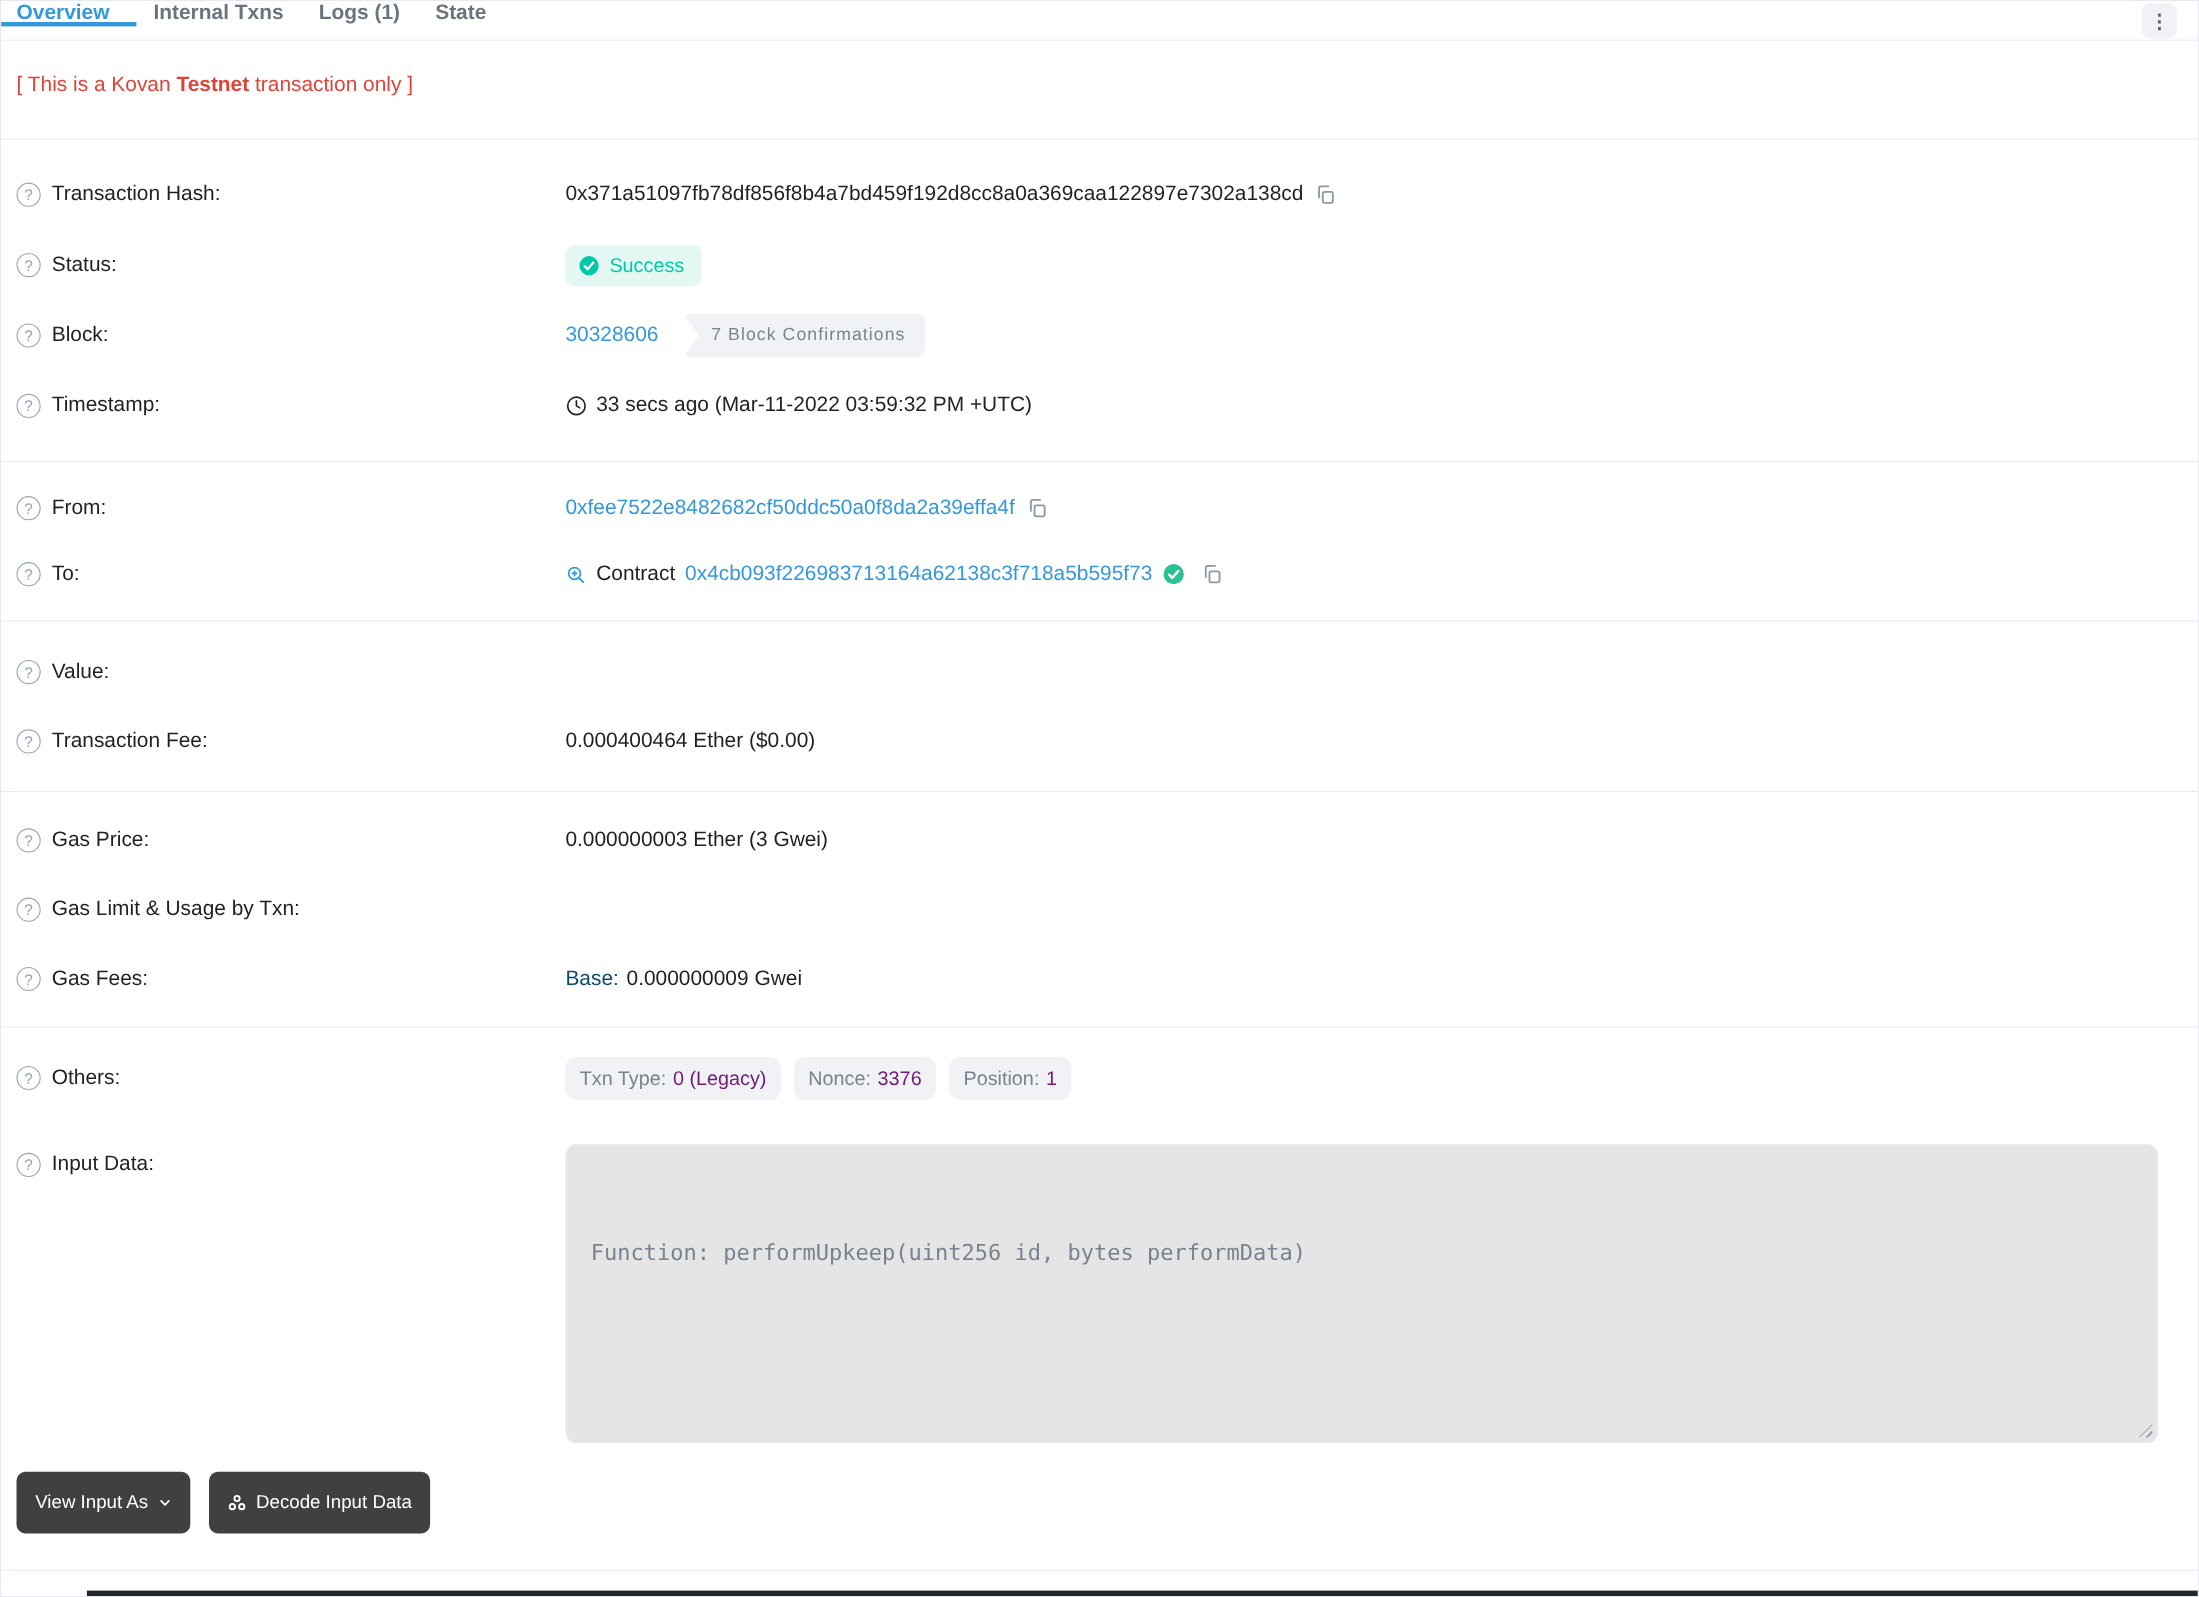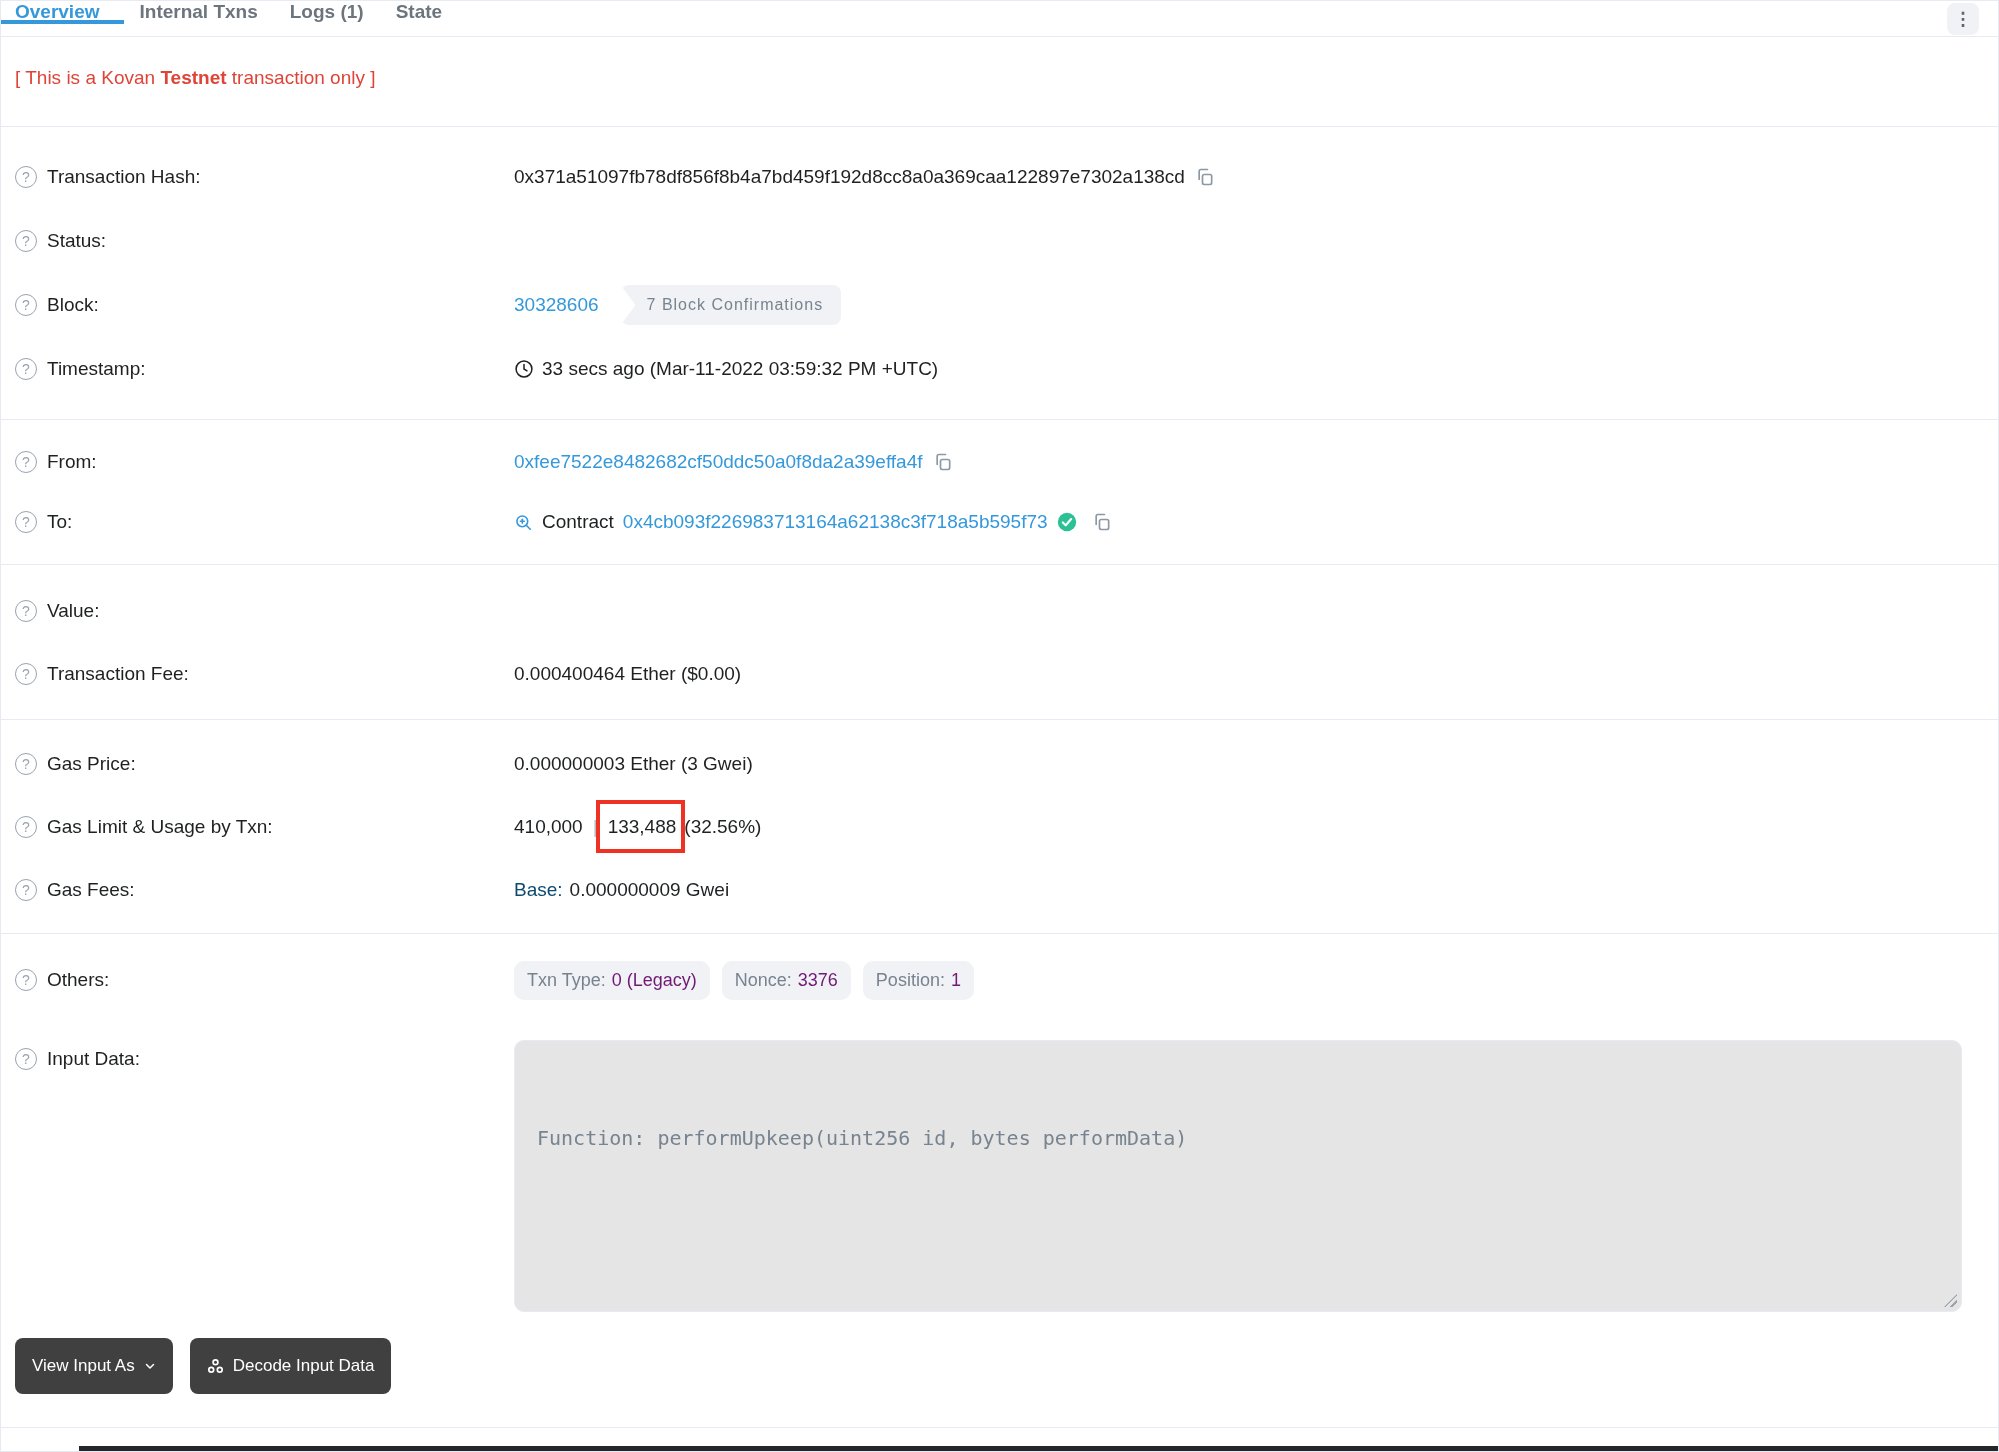--- a/index.html
+++ b/index.html
@@ -119,20 +119,29 @@
             </svg>
         </span>
       </div>
     </div>
 
     <div class="row">
       <div class="label">
         <span class="qicon">?</span>
         <span>Status:</span>
       </div>
+      <div class="value">
+        <span class="badge-success">
+          <svg width="19" height="19" viewBox="0 0 24 24">
+              <circle cx="12" cy="12" r="11" fill="#00c9a7"></circle>
+              <polyline points="7,12.5 10.5,16 17,8.5" fill="none" stroke="#fff" stroke-width="2.6" stroke-linecap="round" stroke-linejoin="round"></polyline>
+            </svg>
+          <span>Success</span>
+        </span>
+      </div>
     </div>
 
     <div class="row">
       <div class="label">
         <span class="qicon">?</span>
         <span>Block:</span>
       </div>
       <div class="value">
         <a class="link">30328606</a>
         <span class="badge-confirm">7 Block Confirmations</span>
@@ -227,29 +236,20 @@
       <div class="value">
         <span>0.000000003 Ether (3 Gwei)</span>
       </div>
     </div>
 
     <div class="row rowD">
       <div class="label">
         <span class="qicon">?</span>
         <span>Gas Limit &amp; Usage by Txn:</span>
       </div>
-      <div class="value" style="gap:0;">
-        <span>410,000</span>
-        <span class="gas-sep">|</span>
-        <span class="gas-used">
-          <span>133,488</span>
-          <span class="red-box"></span>
-        </span>
-        <span style="margin-left:8px;">(32.56%)</span>
-      </div>
     </div>
 
     <div class="row rowD">
       <div class="label">
         <span class="qicon">?</span>
         <span>Gas Fees:</span>
       </div>
       <div class="value" style="gap:7px;">
         <span class="muted">Base:</span>
         <span>0.000000009 Gwei</span>

